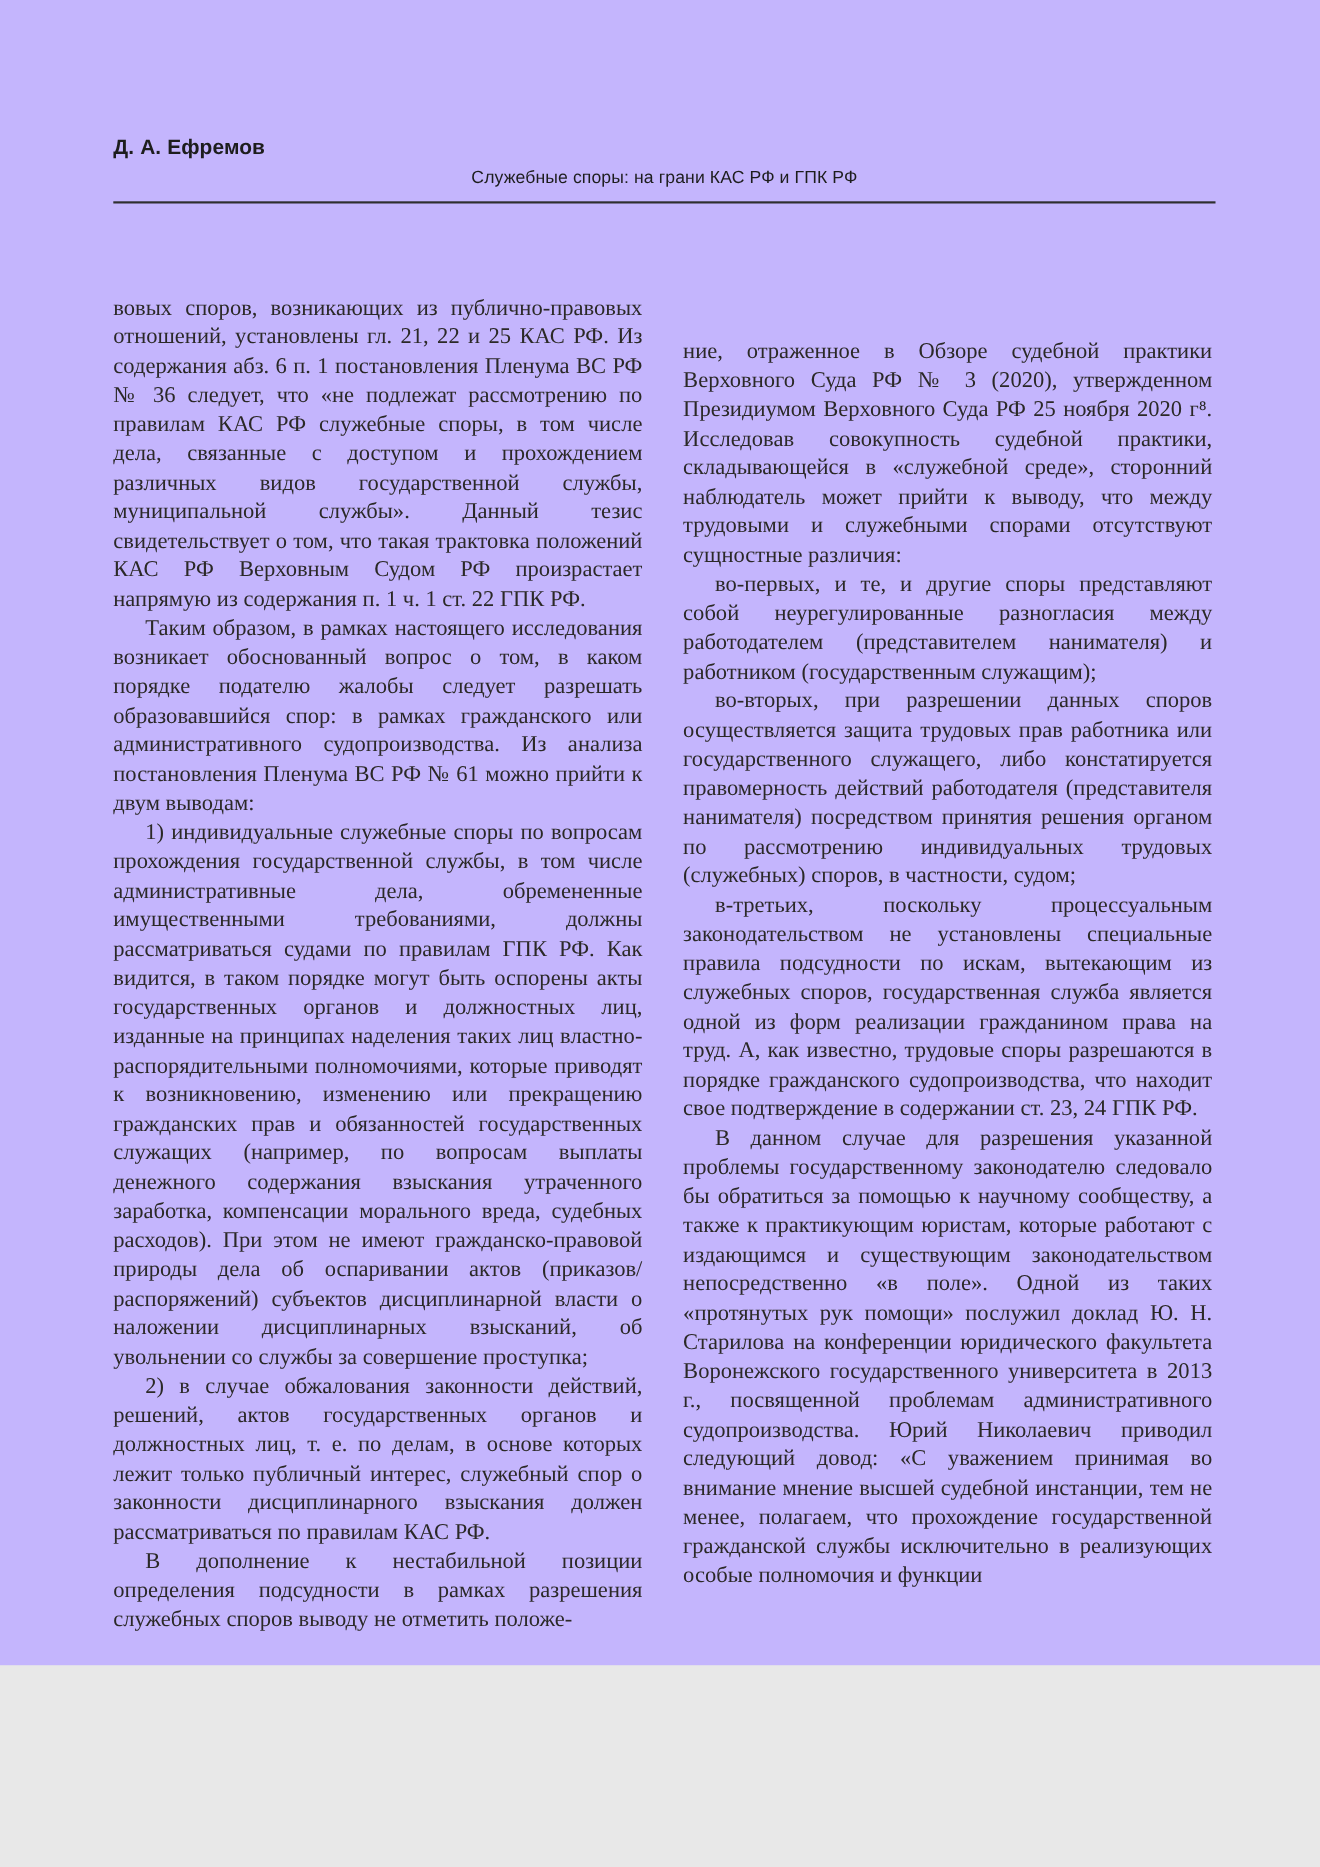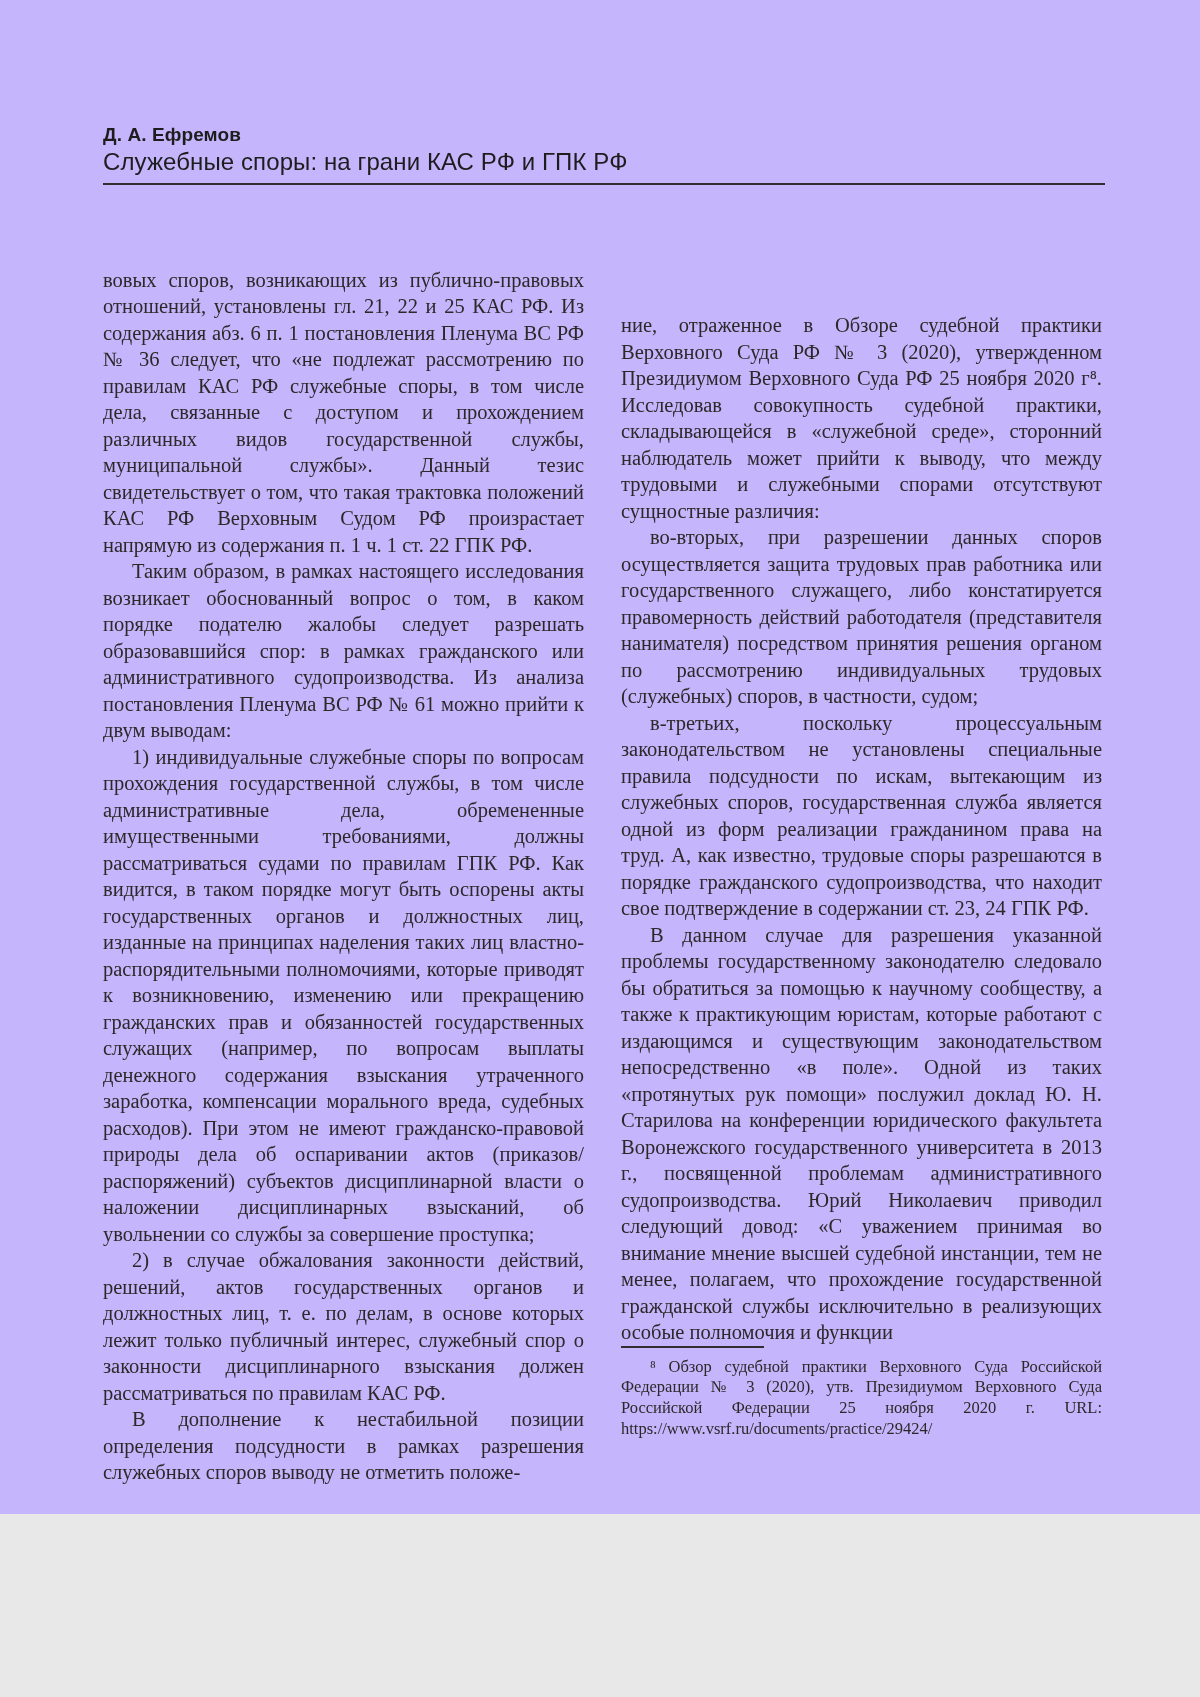--- a/index.html
+++ b/index.html
@@ -25,24 +25,25 @@
     font-family: "Liberation Sans", "DejaVu Sans", sans-serif;
     color: #1d1d1d;
   }
   .running-header .author {
     font-size: 19px;
     font-weight: bold;
     line-height: 22px;
     letter-spacing: 0.1px;
   }
   .running-header .doc-title {
-    font-size: 24px;
+    font-size: 16px;
     line-height: 24px;
     margin-top: 4px;
     letter-spacing: 0.1px;
+    text-align: center;
   }
 
   
   .columns {
     position: absolute;
     left: 103px;
     top: 192px;
     width: 1000px;
     height: 1368px;
     display: flex;
@@ -113,28 +114,25 @@
     <section class="col">
       <p class="cont">вовых споров, возникающих из публично-правовых отношений, установлены гл. 21, 22 и 25 КАС РФ. Из содержания абз. 6 п. 1 постановления Пленума ВС РФ № 36 следует, что «не подлежат рассмотрению по правилам КАС РФ служебные споры, в том числе дела, связанные с доступом и прохождением различных видов государственной службы, муниципальной службы». Данный тезис свидетельствует о том, что такая трактовка положений КАС РФ Верховным Судом РФ произрастает напрямую из содержания п. 1 ч. 1 ст. 22 ГПК РФ.</p>
       <p>Таким образом, в рамках настоящего исследования возникает обоснованный вопрос о том, в каком порядке подателю жалобы следует разрешать образовавшийся спор: в рамках гражданского или административного судопроизводства. Из анализа постановления Пленума ВС РФ № 61 можно прийти к двум выводам:</p>
       <p>1) индивидуальные служебные споры по вопросам прохождения государственной службы, в том числе административные дела, обремененные имущественными требованиями, должны рассматриваться судами по правилам ГПК РФ. Как видится, в таком порядке могут быть оспорены акты государственных органов и должностных лиц, изданные на принципах наделения таких лиц властно-распорядительными полномочиями, которые приводят к возникновению, изменению или прекращению гражданских прав и обязанностей государственных служащих (например, по вопросам выплаты денежного содержания взыскания утраченного заработка, компенсации морального вреда, судебных расходов). При этом не имеют гражданско-правовой природы дела об оспаривании актов (приказов/распоряжений) субъектов дисциплинарной власти о наложении дисциплинарных взысканий, об увольнении со службы за совершение проступка;</p>
       <p>2) в случае обжалования законности действий, решений, актов государственных органов и должностных лиц, т. е. по делам, в основе которых лежит только публичный интерес, служебный спор о законности дисциплинарного взыскания должен рассматриваться по правилам КАС РФ.</p>
       <p>В дополнение к нестабильной позиции определения подсудности в рамках разрешения служебных споров выводу не отметить положе-</p>
     </section>
 
     <section class="col">
       <p class="cont">ние, отраженное в Обзоре судебной практики Верховного Суда РФ № 3 (2020), утвержденном Президиумом Верховного Суда РФ 25 ноября 2020 г⁸. Исследовав совокупность судебной практики, складывающейся в «служебной среде», сторонний наблюдатель может прийти к выводу, что между трудовыми и служебными спорами отсутствуют сущностные различия:</p>
+      <p>во-первых, и те, и другие споры представляют собой неурегулированные разногласия между работодателем (представителем нанимателя) и работником (государственным служащим);</p>
       <p>во-вторых, при разрешении данных споров осуществляется защита трудовых прав работника или государственного служащего, либо констатируется правомерность действий работодателя (представителя нанимателя) посредством принятия решения органом по рассмотрению индивидуальных трудовых (служебных) споров, в частности, судом;</p>
       <p>в-третьих, поскольку процессуальным законодательством не установлены специальные правила подсудности по искам, вытекающим из служебных споров, государственная служба является одной из форм реализации гражданином права на труд. А, как известно, трудовые споры разрешаются в порядке гражданского судопроизводства, что находит свое подтверждение в содержании ст. 23, 24 ГПК РФ.</p>
       <p>В данном случае для разрешения указанной проблемы государственному законодателю следовало бы обратиться за помощью к научному сообществу, а также к практикующим юристам, которые работают с издающимся и существующим законодательством непосредственно «в поле». Одной из таких «протянутых рук помощи» послужил доклад Ю. Н. Старилова на конференции юридического факультета Воронежского государственного университета в 2013 г., посвященной проблемам административного судопроизводства. Юрий Николаевич приводил следующий довод: «С уважением принимая во внимание мнение высшей судебной инстанции, тем не менее, полагаем, что прохождение государственной гражданской службы исключительно в реализующих особые полномочия и функции</p>
 
-      <div class="footnote">
-        <div class="footnote-rule"></div>
-        <p class="fn">⁸ Обзор судебной практики Верховного Суда Российской Федерации № 3 (2020), утв. Президиумом Верховного Суда Российской Федерации 25 ноября 2020 г. URL: https://www.vsrf.ru/documents/practice/29424/</p>
-      </div>
     </section>
 
   </main>
 
   <footer class="running-footer">
     <span>158</span>
     <span>ВЕСТНИК ВГУ. Серия: Право. 2031. № 1 (60)</span>
   </footer>
 
 </div>

